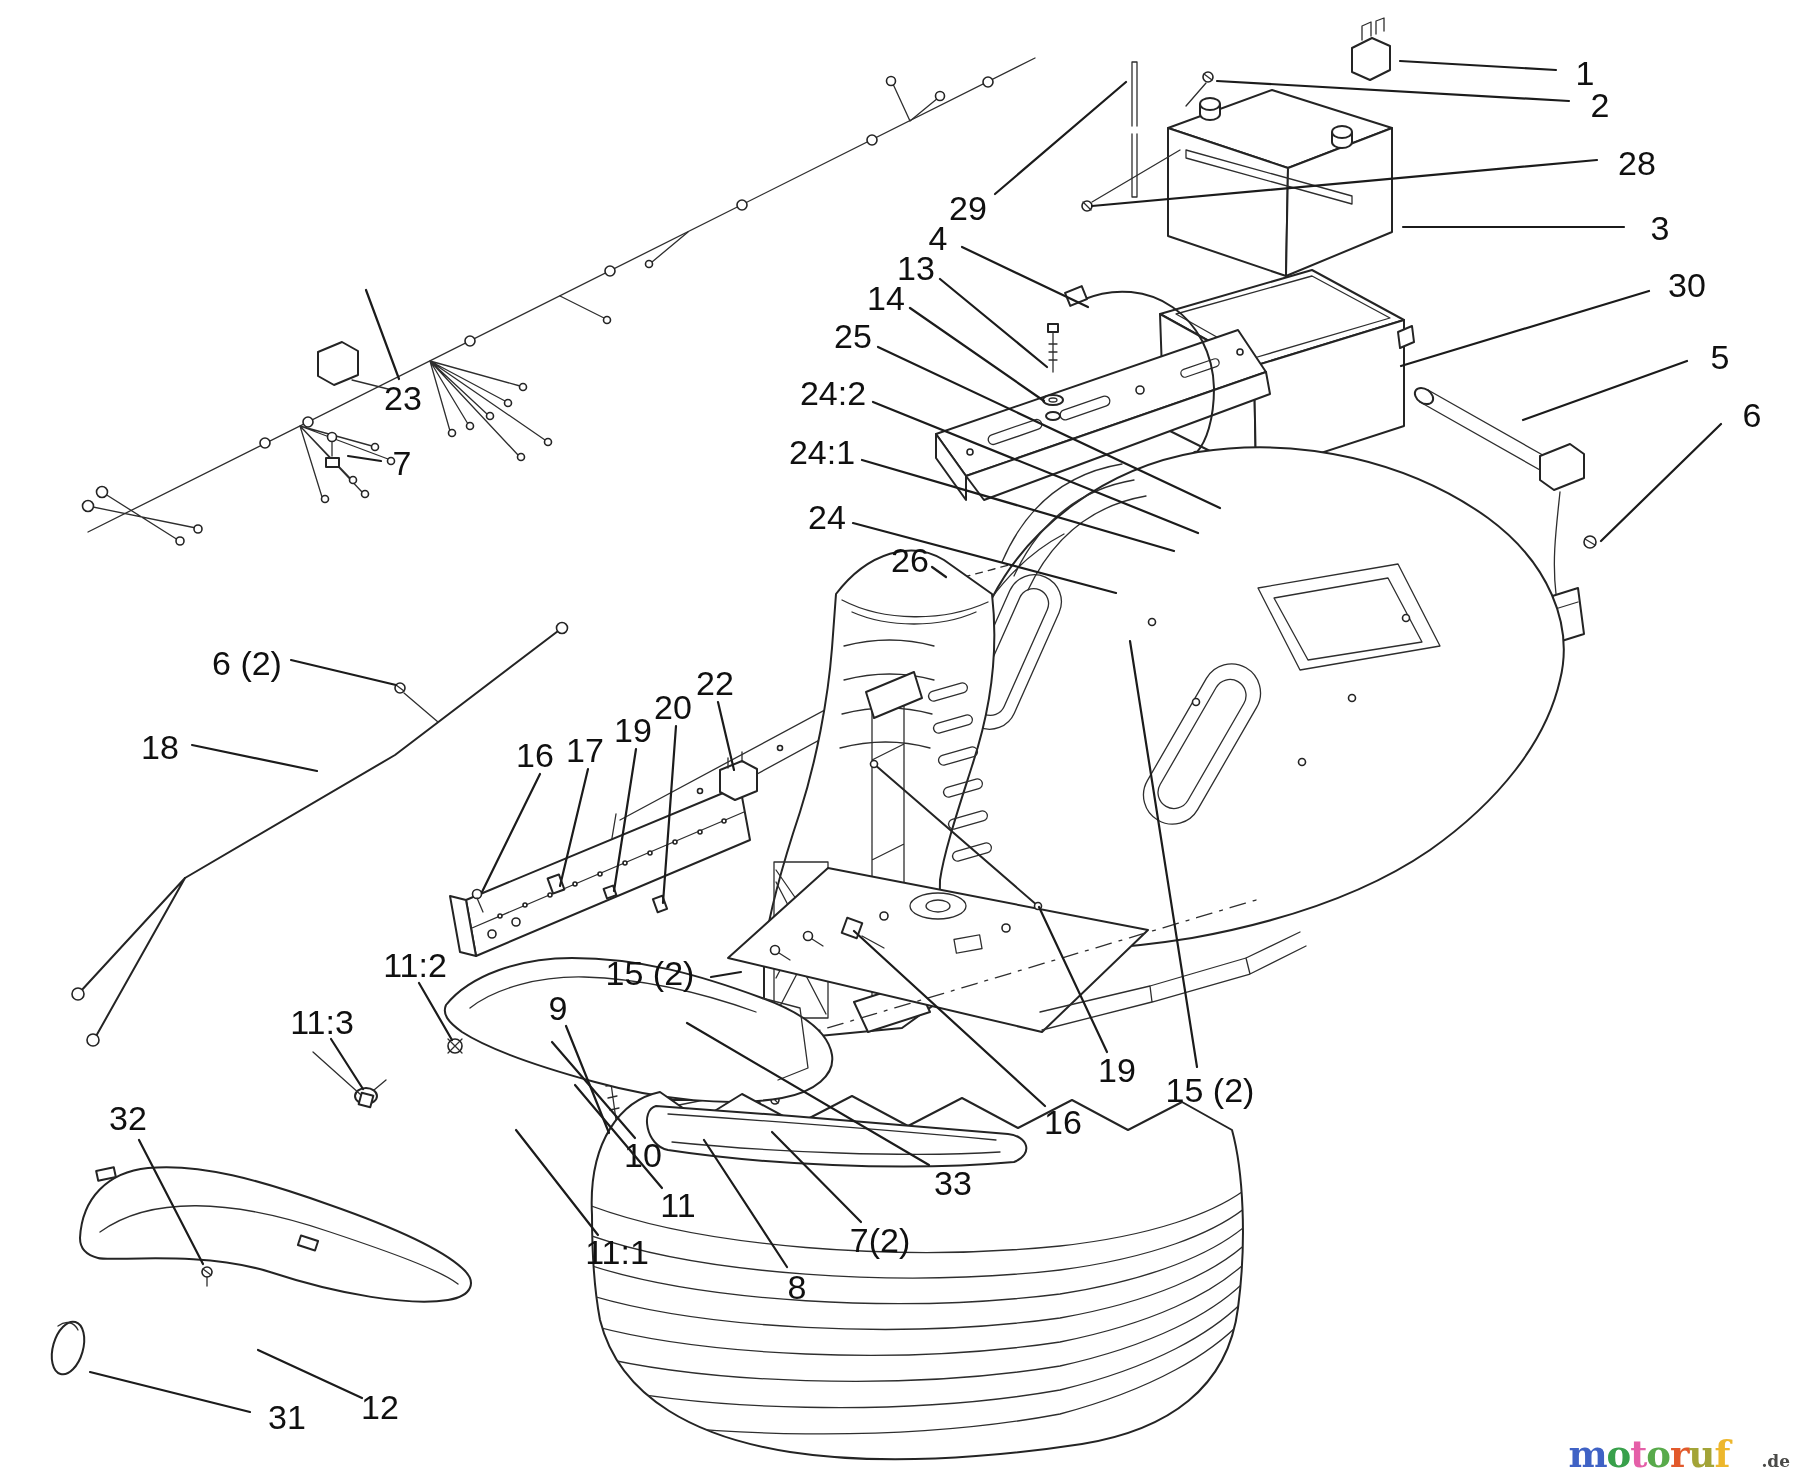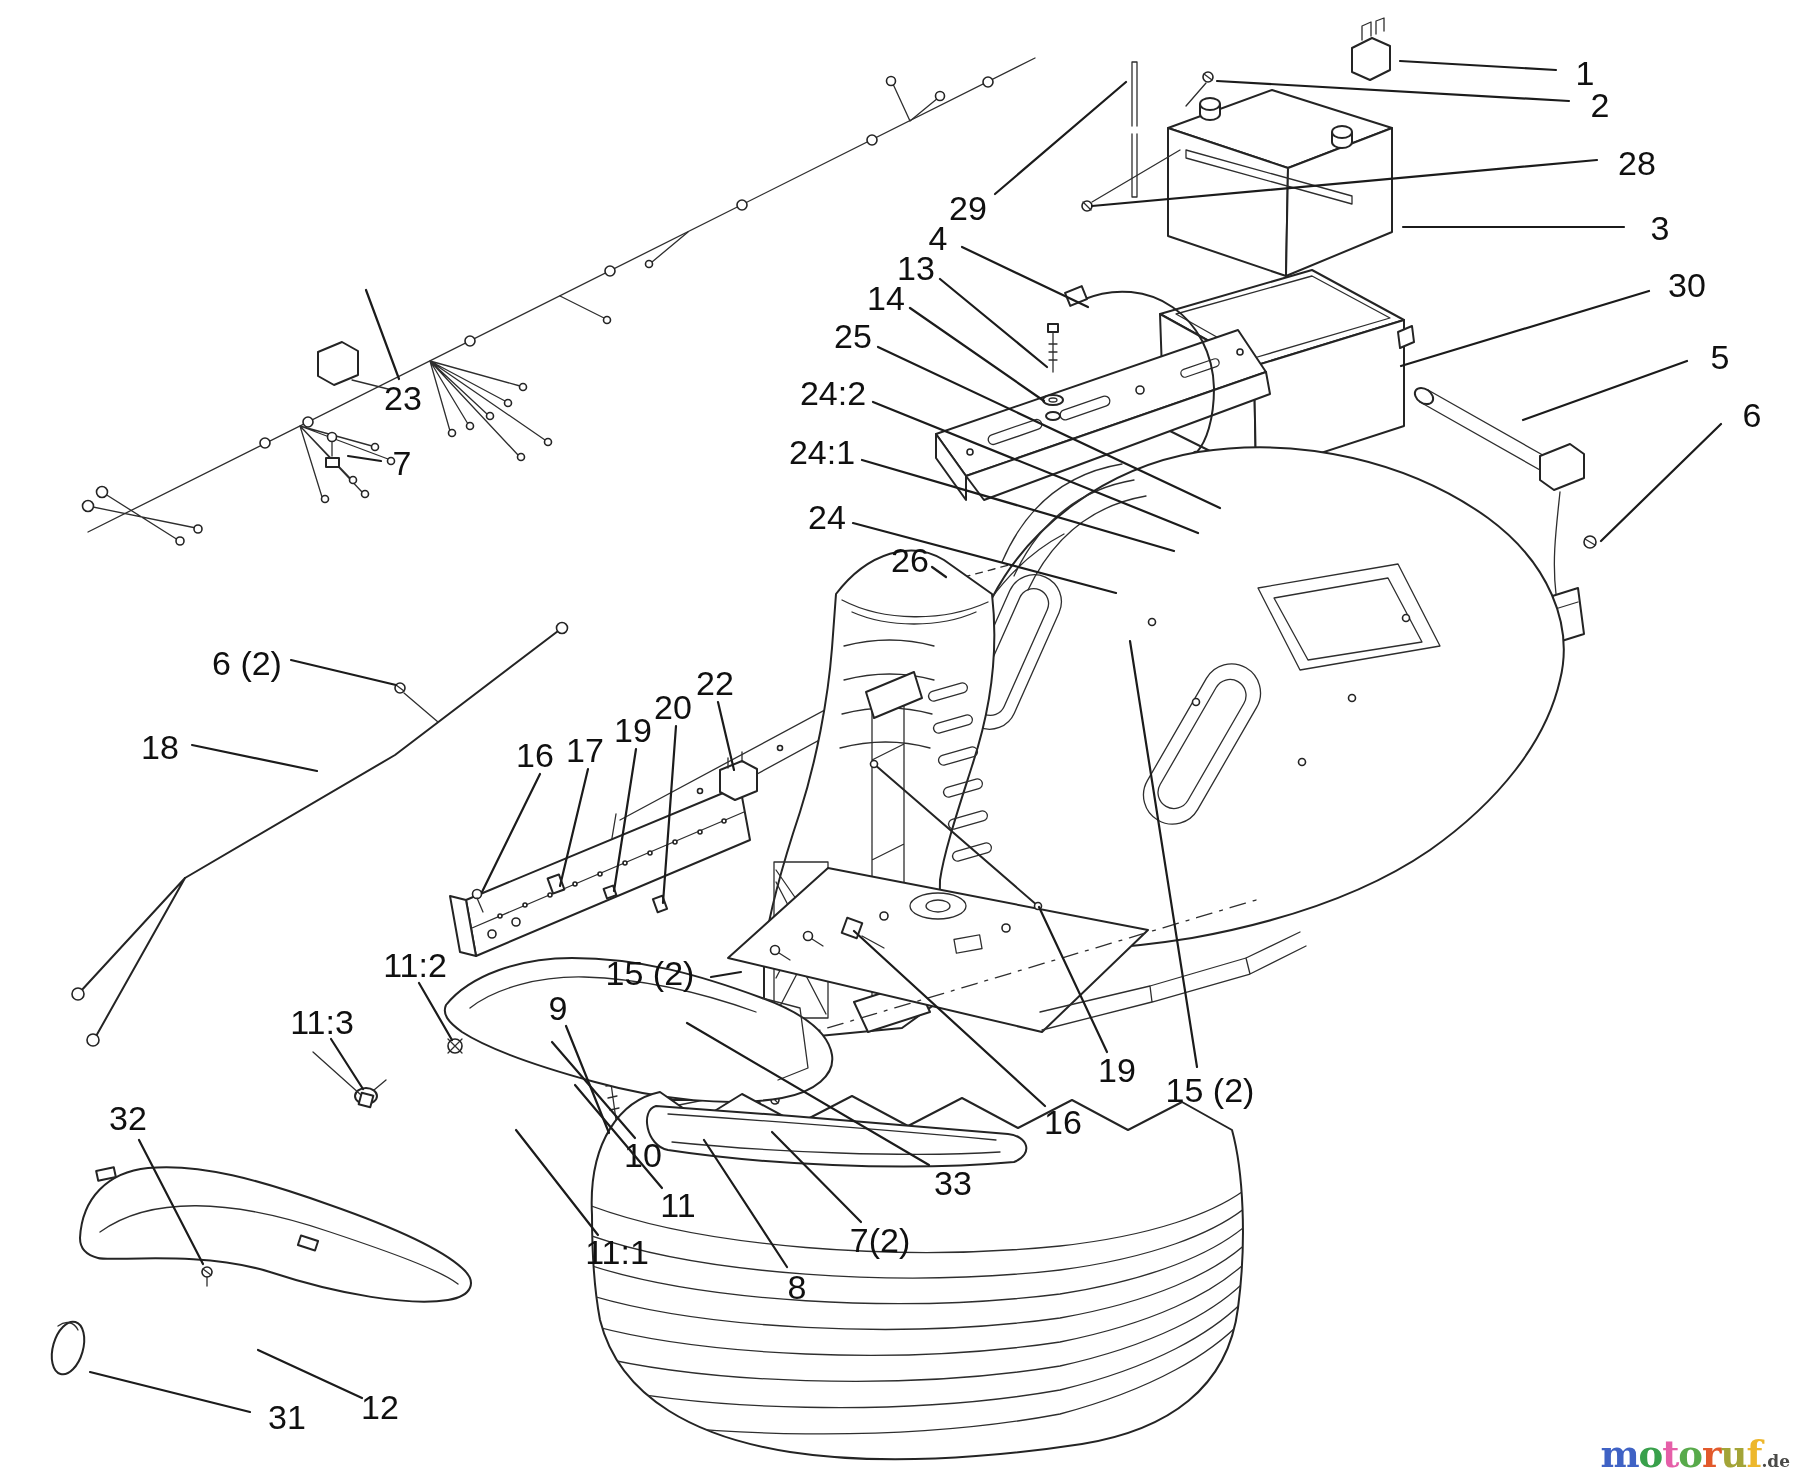--- a/index.html
+++ b/index.html
@@ -9,21 +9,21 @@
   
   .ln{fill:none;stroke:#242424;stroke-width:2;stroke-linejoin:round;stroke-linecap:round;}
   .tn{fill:none;stroke:#2e2e2e;stroke-width:1.3;stroke-linejoin:round;stroke-linecap:round;}
   .wh{fill:#ffffff;stroke:#242424;stroke-width:2;stroke-linejoin:round;}
   .dot{fill:#ffffff;stroke:#242424;stroke-width:1.6;}
   .leader{stroke:#1b1b1b;stroke-width:2.2;stroke-linecap:round;}
   .callout-txt{fill:#101010;}
   
   .wm{position:absolute;right:10px;bottom:6px;font-family:"DejaVu Serif",serif;font-weight:bold;
       font-size:37px;letter-spacing:-1px;line-height:1;user-select:none;}
-  .wm .sfx{font-size:17px;font-weight:bold;color:#4a4a48;letter-spacing:0;}
+  .wm .sfx{font-size:17px;font-weight:bold;color:#4a4a48;letter-spacing:0;margin-left:32px;}
 </style>
 </head>
 <body>
 
 <div class="stage">
 <svg id="art" width="1800" height="1479" viewBox="0 0 1800 1479">
 
   <defs>
     <clipPath id="gclip">
       <path d="M592 1215 C588 1140 622 1100 660 1092 L700 1120 L742 1094 L798 1124 L852 1096 L908 1126 L962 1098 L1018 1128 L1072 1100 L1128 1130 L1182 1102 L1232 1130 C1243 1170 1247 1240 1238 1308 C1228 1388 1168 1430 1082 1444 C990 1458 880 1466 790 1452 C700 1438 620 1400 600 1320 C594 1288 592 1250 592 1215 Z"></path>

